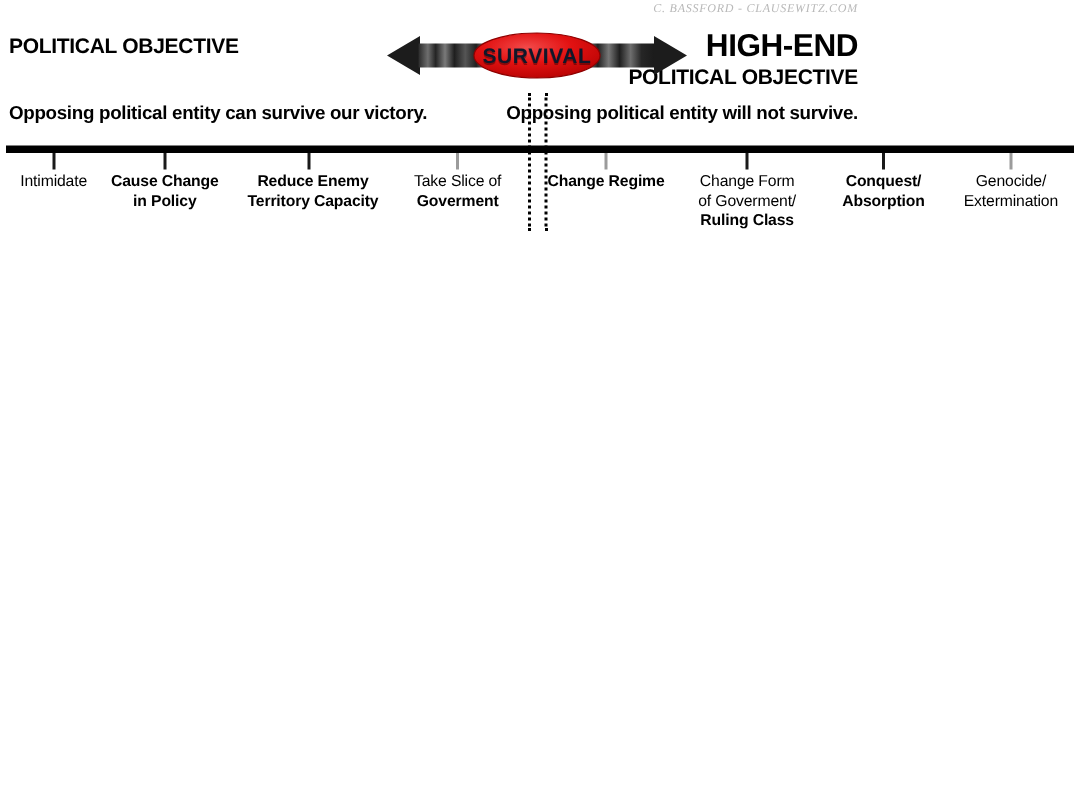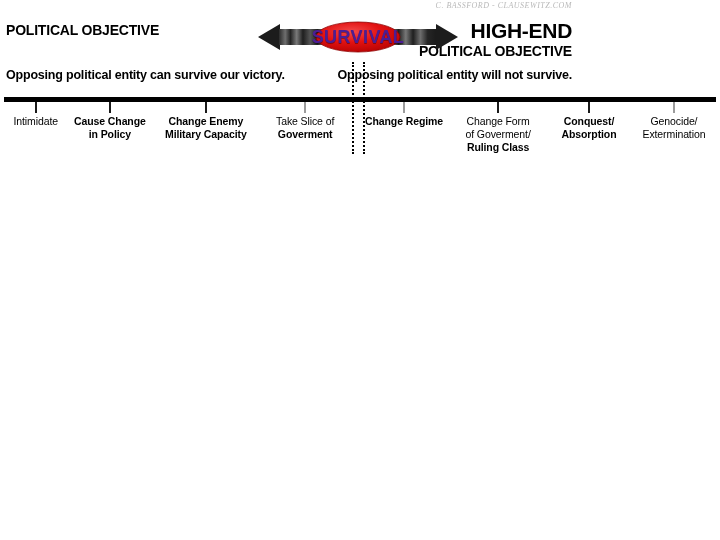--- a/index.html
+++ b/index.html
@@ -76,23 +76,23 @@
   }
   .survival-ellipse-label {
     position: absolute;
     left: 0;
     top: 0;
     width: 200px;
     height: 34px;
     display: flex;
     align-items: center;
     justify-content: center;
-    font-size: 18px;
-    font-weight: bold;
-    color: #4c1d95;
+    font-size: 14px;
+    font-weight: bold;
+    color: #0f172a;
     letter-spacing: 0.4px;
     pointer-events: none;
     text-shadow: 0 1px 0 rgba(0,0,0,.35);
   }
 
   
   .caption {
     position: absolute;
     top: 68px;
     font-size: 12.5px;
@@ -224,22 +224,22 @@
     </div>
   <div id="labels-layer">
       <div class="stage-label" style="left: 13.5px;">
         <span class="ln n">Intimidate</span>
       </div>
       <div class="stage-label" style="left: 74px;">
         <span class="ln b">Cause Change</span>
         <span class="ln b">in Policy</span>
       </div>
       <div class="stage-label" style="left: 165px;">
-        <span class="ln b">Change Enemy</span>
-        <span class="ln b">Military Capacity</span>
+        <span class="ln b">Reduce Enemy</span>
+        <span class="ln b">Territory Capacity</span>
       </div>
       <div class="stage-label" style="left: 276px;">
         <span class="ln n">Take Slice of</span>
         <span class="ln b">Goverment</span>
       </div>
       <div class="stage-label" style="left: 365px;">
         <span class="ln b">Change Regime</span>
       </div>
       <div class="stage-label" style="left: 465.5px;">
         <span class="ln n">Change Form</span>

